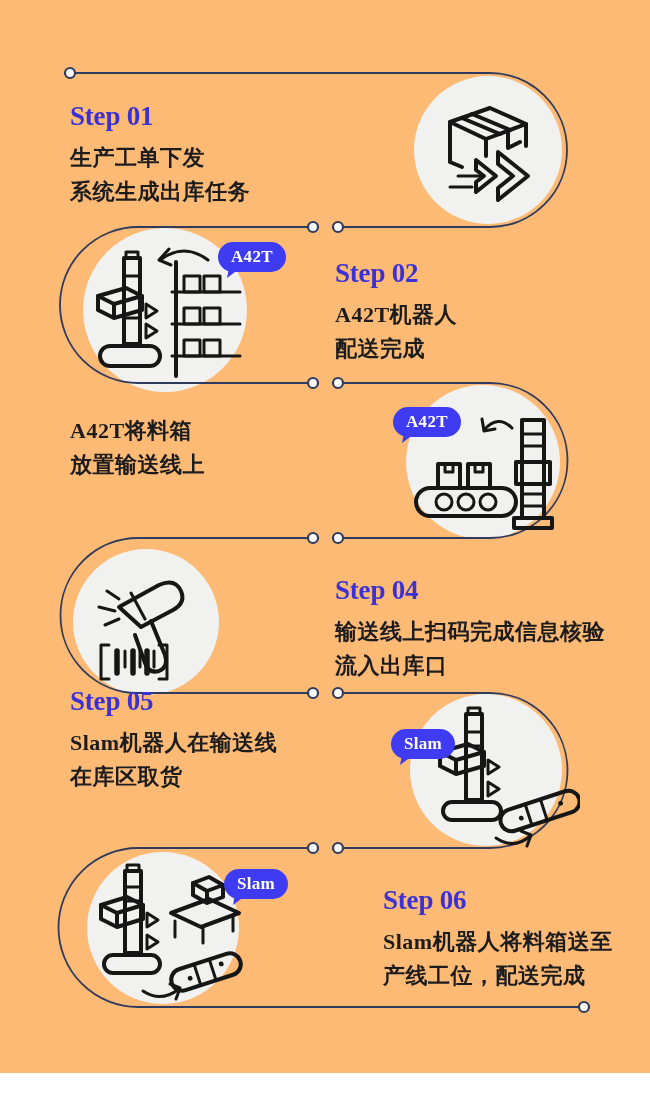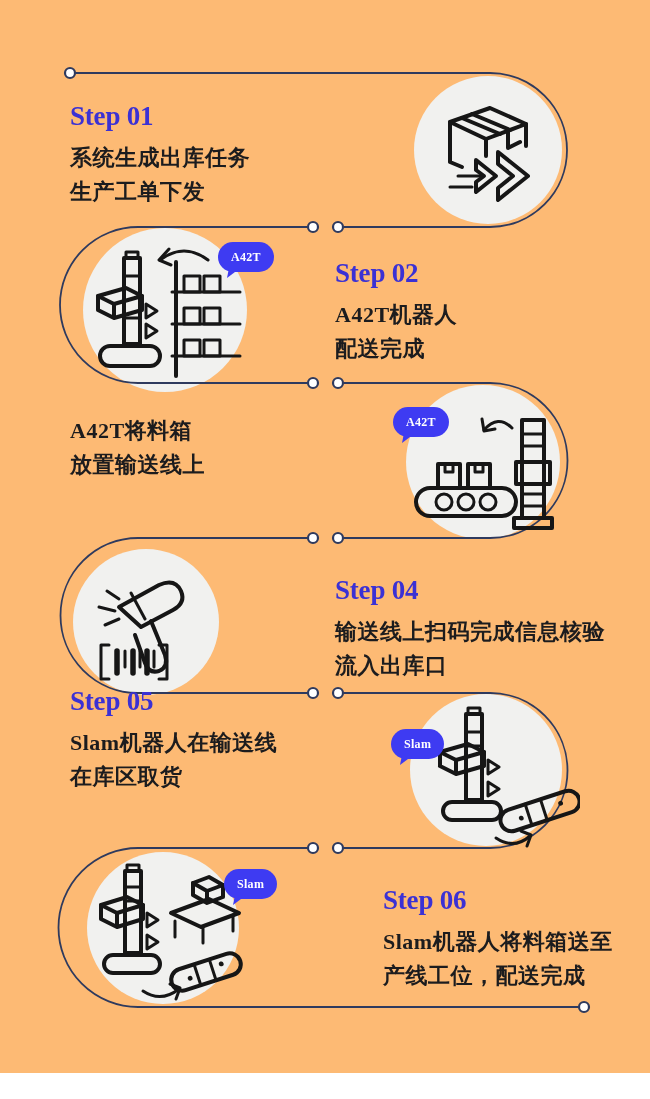--- a/index.html
+++ b/index.html
@@ -13,21 +13,21 @@
   .icon-bg{position:absolute;z-index:1;border-radius:50%;background:#f1f1ef;}
   .icon-art{position:absolute;z-index:3;}
   .icon-art path,.icon-art circle,.icon-art polyline,.icon-art rect{
     stroke:#161616;stroke-width:4;fill:none;stroke-linecap:round;stroke-linejoin:round;
   }
   .icon-art .thin{stroke-width:3;}
   .icon-art .thick{stroke-width:5.5;}
   .icon-art .dot{fill:#161616;stroke:none;}
   .badge{
     position:absolute;z-index:4;background:#3e3bf2;color:#ffffff;
-    font-weight:700;font-size:12px;line-height:30px;padding:0 13px;border-radius:15px;
+    font-weight:700;font-size:17px;line-height:30px;padding:0 13px;border-radius:15px;
     letter-spacing:.3px;
   }
   .badge::after{
     content:"";position:absolute;left:9px;bottom:-6px;width:12px;height:9px;
     background:#3e3bf2;clip-path:polygon(0 100%,100% 0,15% 0);
   }
   .text-block{position:absolute;z-index:3;}
   .step-title{
     color:#3b31d4;font-weight:700;font-size:27px;letter-spacing:-.2px;margin:0 0 9px 0;
   }
@@ -69,22 +69,22 @@
       <path d="M22 32 V72 M22 72 L34 77"></path>
       <path d="M98 34 V56"></path>
       <path d="M80 41 L80 58 L92 52"></path>
       <path d="M58 49 V66"></path>
       <path class="thin" d="M30 86 H52 M22 97 H44"></path>
       <path d="M70 62 L100 86 L70 110 V98 L85 86 L70 74 Z"></path>
       <path d="M48 70 L68 86 L48 102 V92 L56 86 L48 80 Z"></path>
     </svg>
     <div class="text-block" style="left:70px;top:101px;">
       <div class="step-title">Step 01</div>
+      <div class="step-line">生产工单下发</div>
       <div class="step-line">系统生成出库任务</div>
-      <div class="step-line">生产工单下发</div>
     </div>
   </section>
 
   <section>
     <div class="icon-bg" style="left:83px;top:228px;width:164px;height:164px;"></div>
     <svg class="icon-art" style="left:80px;top:240px;" width="170" height="150" viewBox="0 0 170 150">
       <path d="M44 18 H60 V104 H44 Z"></path>
       <path class="thin" d="M46 18 V12 H58 V18"></path>
       <path class="thin" d="M44 36 H60 M44 78 H60"></path>
       <path d="M18 56 L46 48 L62 56 L34 64 Z"></path>

